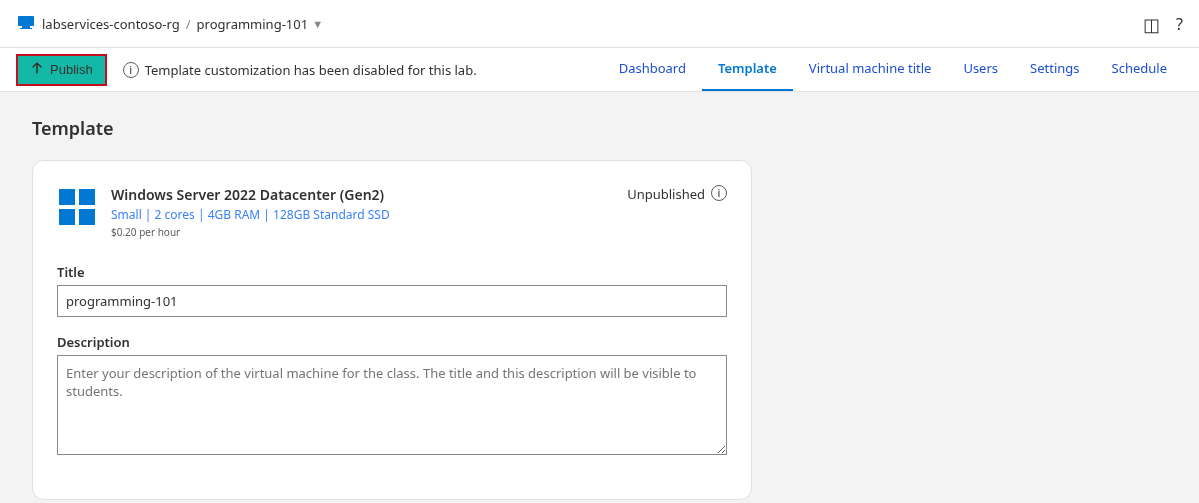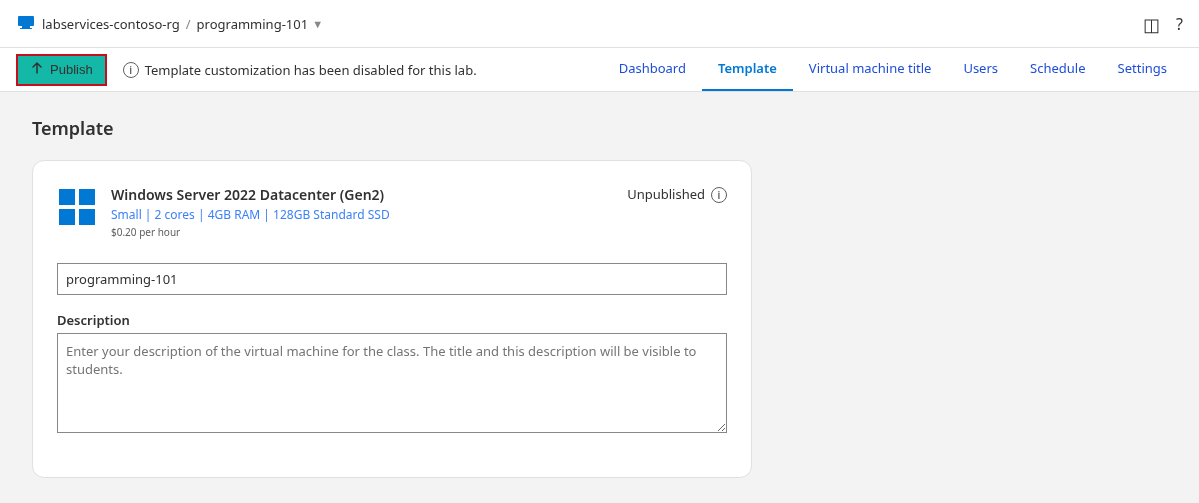--- a/index.html
+++ b/index.html
@@ -152,21 +152,21 @@
       font-size: 12px;
       color: #3b82f6;
       margin-bottom: 2px;
     }
     .vm-details .vm-price {
       font-size: 10px;
       color: #605e5c;
     }
     .vm-status {
       display: flex;
-      align-items: flex-end;
+      align-items: flex-start;
       gap: 6px;
       font-size: 13px;
       color: #323130;
     }
 
     
     .form-field {
       margin-bottom: 16px;
     }
     .form-label {
@@ -254,22 +254,22 @@
     <div class="info-msg">
       <span class="info-icon">i</span>
       <span>Template customization has been disabled for this lab.</span>
     </div>
   </div>
   <div class="right-section">
     <div class="tab-item">Dashboard</div>
     <div class="tab-item active">Template</div>
     <div class="tab-item">Virtual machine title</div>
     <div class="tab-item">Users</div>
+    <div class="tab-item">Settings</div>
     <div class="tab-item">Schedule</div>
-    <div class="tab-item">Settings</div>
   </div>
 </div>
 
 <div class="page-content">
   <h1 class="page-title">Template</h1>
 
   <div class="card">
 
     <div class="vm-info-row">
       <div class="vm-info-left">
@@ -286,20 +286,21 @@
           <div class="vm-price">$0.20 per hour</div>
         </div>
       </div>
       <div class="vm-status">
         <span>Unpublished</span>
         <span class="info-icon">i</span>
       </div>
     </div>
 
     <div class="form-field">
+      <label class="form-label">Title</label>
       <input type="text" class="form-input" value="programming-101" style="">
     </div>
 
     <div class="form-field">
       <label class="form-label">Description</label>
       <textarea class="form-textarea" placeholder="Enter your description of the virtual machine for the class. The title and this description will be visible to students." style=""></textarea>
     </div>
   </div>
 </div>
 

